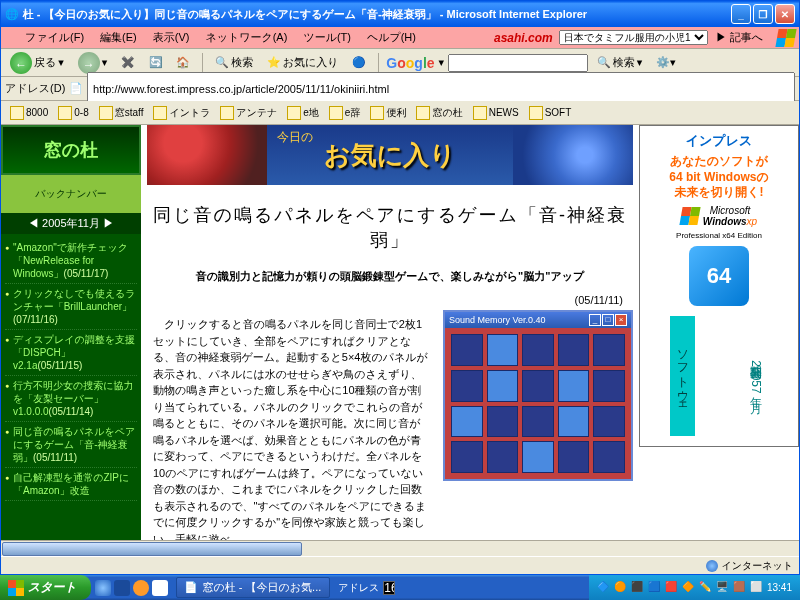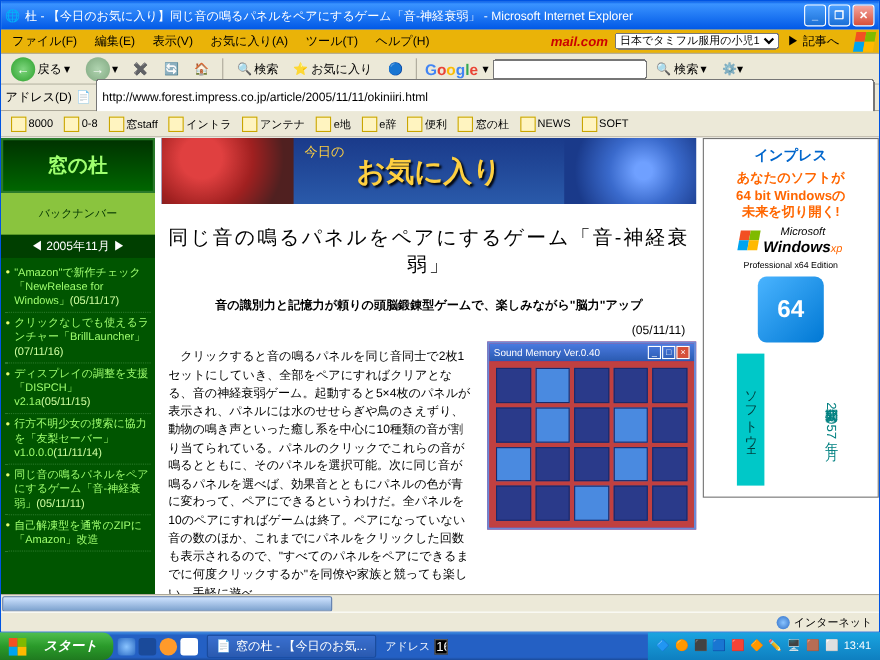--- a/index.html
+++ b/index.html
@@ -5,27 +5,27 @@
 * { margin: 0; padding: 0; box-sizing: border-box; font-family: "MS PGothic", "Meiryo", sans-serif; }
 body { width: 800px; height: 600px; overflow: hidden; background: #3a6ea5; position: relative; }
 
 
 .desktop-icon { position: absolute; width: 60px; text-align: center; color: white; font-size: 10px; text-shadow: 1px 1px 1px #000; }
 .desktop-icon .ico { width: 32px; height: 32px; margin: 0 auto 2px; display: flex; align-items: center; justify-content: center; font-size: 24px; }
 
 
 .ie-window { position: absolute; left: 0; top: 0; width: 800px; height: 575px; background: #ece9d8; border: 1px solid #0054e3; display: flex; flex-direction: column; }
 .titlebar { height: 26px; background: linear-gradient(to bottom, #0058e6 0%, #3a93ff 10%, #0058e6 100%); color: white; display: flex; align-items: center; padding: 0 4px; font-size: 11px; }
-.titlebar .title-text { flex: 1; overflow: hidden; white-space: nowrap; text-overflow: ellipsis; padding-left: 4px; }
+.titlebar .title-text { flex: 1; overflow: hidden; white-space: nowrap; text-overflow: ellipsis; padding-left: 4px; font-weight: bold; }
 .titlebar .win-btn { width: 20px; height: 20px; margin-left: 2px; border: 1px solid #fff; border-radius: 3px; display: flex; align-items: center; justify-content: center; font-size: 10px; font-weight: bold; }
 .win-btn.min { background: linear-gradient(#4a9fff,#1a6fd6); }
 .win-btn.max { background: linear-gradient(#4a9fff,#1a6fd6); }
 .win-btn.close { background: linear-gradient(#f5a6a0,#d64f38); }
 
-.menubar { height: 22px; background: #eab308; display: flex; align-items: center; font-size: 11px; padding-left: 2px; border-bottom: 1px solid #aca899; }
+.menubar { height: 22px; background: #fca5a5; display: flex; align-items: center; font-size: 11px; padding-left: 16px; border-bottom: 1px solid #aca899; }
 .menubar .menu-item { padding: 3px 8px; cursor: default; }
 .menubar .spacer { flex: 1; }
 .asahi { font-weight: bold; color: #c00; font-style: italic; font-size: 12px; margin-right: 6px; }
 .menubar select { font-size: 10px; }
 
 .toolbar { height: 28px; background: #ece9d8; display: flex; align-items: center; padding: 0 4px; border-bottom: 1px solid #aca899; font-size: 11px; gap: 4px; }
 .tbtn { padding: 2px 4px; display: flex; align-items: center; gap: 2px; border: 1px solid transparent; border-radius: 3px; }
 .nav-ico { width: 22px; height: 22px; border-radius: 50%; display: inline-flex; align-items: center; justify-content: center; color: white; font-size: 12px; }
 .back { background: radial-gradient(#7fd67f,#2a9f2a); }
 .fwd { background: radial-gradient(#b0d4b0,#7fa77f); }
@@ -94,21 +94,21 @@
 .hscroll { height: 16px; background: #ece9d8; border-top: 1px solid #aca899; display: flex; }
 .hscroll .thumb { width: 300px; height: 14px; background: linear-gradient(#cfe3ff,#7da2ce); border: 1px solid #5a7aae; border-radius: 2px; margin: 1px 0 0 1px; }
 
 
 .statusbar { height: 18px; background: #ece9d8; border-top: 1px solid #fff; display: flex; align-items: center; font-size: 10px; padding: 0 6px; }
 .statusbar .spacer { flex: 1; }
 .globe-ico { width: 12px; height: 12px; border-radius: 50%; background: radial-gradient(#8ac4ff,#2a6ac4); display: inline-block; margin-right: 4px; }
 
 
 .taskbar { position: absolute; bottom: 0; left: 0; width: 800px; height: 25px; background: linear-gradient(to bottom,#3a8ae0 0%,#2460c4 10%,#2460c4 90%,#1a4a9a 100%); display: flex; align-items: center; font-size: 11px; }
-.start-btn { height: 25px; padding: 0 14px 0 8px; background: linear-gradient(to bottom,#4fbf4f 0%,#2a9a2a 50%,#1f7a1f 100%); color: white; font-weight: bold; font-style: italic; display: flex; align-items: center; gap: 16px; border-radius: 0 10px 10px 0; font-size: 12px; }
+.start-btn { height: 25px; padding: 0 14px 0 8px; background: linear-gradient(to bottom,#4fbf4f 0%,#2a9a2a 50%,#1f7a1f 100%); color: white; font-weight: bold; font-style: italic; display: flex; align-items: center; gap: 4px; border-radius: 0 10px 10px 0; font-size: 12px; }
 .start-btn .flag { width: 16px; height: 16px; display: grid; grid-template: 1fr 1fr / 1fr 1fr; }
 .start-btn .flag span:nth-child(1){background:#f25022}.start-btn .flag span:nth-child(2){background:#7fba00}.start-btn .flag span:nth-child(3){background:#00a4ef}.start-btn .flag span:nth-child(4){background:#ffb900}
 .ql { display: flex; padding: 0 4px; gap: 3px; }
 .ql .qico { width: 16px; height: 16px; background: #4a8ae0; border-radius: 3px; }
 .task-btn { height: 21px; padding: 0 8px; background: linear-gradient(#3a70d0,#2a5ab0); color: white; border: 1px solid #1a4a9a; border-radius: 2px; display: flex; align-items: center; gap: 4px; margin-left: 4px; max-width: 170px; overflow: hidden; white-space: nowrap; }
 .tray { margin-left: auto; height: 25px; background: linear-gradient(#1aa4e0,#0e7fc0); display: flex; align-items: center; padding: 0 8px; gap: 3px; color: white; font-size: 10px; }
 .tray .tico { width: 14px; height: 14px; }
 .addr-tb { color: white; margin-left: 8px; font-size: 10px; display: flex; align-items: center; gap: 4px; }
 .addr-tb input { width: 12px; height: 14px; font-size: 12px; background: #000; color: #fff; border: 1px solid #666; text-align: center; }
 </style>
@@ -129,25 +129,25 @@
     <span class="title-text">杜 - 【今日のお気に入り】同じ音の鳴るパネルをペアにするゲーム「音-神経衰弱」 - Microsoft Internet Explorer</span>
     <span class="win-btn min">_</span>
     <span class="win-btn max">❐</span>
     <span class="win-btn close">✕</span>
   </div>
 
   <div class="menubar">
     <span class="menu-item">ファイル(F)</span>
     <span class="menu-item">編集(E)</span>
     <span class="menu-item">表示(V)</span>
-    <span class="menu-item">お気に入り(A)</span>
+    <span class="menu-item">ネットワーク(A)</span>
     <span class="menu-item">ツール(T)</span>
     <span class="menu-item">ヘルプ(H)</span>
     <span class="spacer"></span>
-    <span class="asahi">mail.com</span>
+    <span class="asahi">asahi.com</span>
     <select><option>日本でタミフル服用の小児1</option></select>
     <span class="menu-item">▶ <span>記事へ</span></span>
     <span style="width:22px;height:18px;margin-left:6px">
         <span class="win-flag" style="width:18px;height:18px;display:grid;grid-template:1fr 1fr/1fr 1fr">
           <span style="background:#f25022"></span>
           <span style="background:#7fba00"></span>
           <span style="background:#00a4ef"></span>
           <span style="background:#ffb900"></span>
         </span>
       </span>
@@ -226,21 +226,21 @@
   <div class="content">
     <div class="content-scroll">
     <div class="left-side">
       <div class="mado-logo">窓の杜</div>
       <div class="backnumber">バックナンバー</div>
       <div class="month-hdr">◀ <span>2005年11月</span> ▶</div>
       <div class="article-list">
         <div class="art"><a>"Amazon"で新作チェック「NewRelease for Windows」</a><span class="date">(05/11/17)</span></div>
         <div class="art"><a>クリックなしでも使えるランチャー「BrillLauncher」</a><span class="date">(07/11/16)</span></div>
         <div class="art"><a>ディスプレイの調整を支援「DISPCH」v2.1a</a><span class="date">(05/11/15)</span></div>
-        <div class="art"><a>行方不明少女の捜索に協力を「友梨セーバー」v1.0.0.0</a><span class="date">(11/11/14)</span></div>
+        <div class="art"><a>行方不明少女の捜索に協力を「友梨セーバー」v1.0.0.0</a><span class="date">(05/11/14)</span></div>
         <div class="art"><a>同じ音の鳴るパネルをペアにするゲーム「音-神経衰弱」</a><span class="date">(05/11/11)</span></div>
         <div class="art"><a>自己解凍型を通常のZIPに「Amazon」改造</a></div>
       </div>
     </div>
 
     <div class="main-article">
       <div class="banner">
         <div class="left-deco"></div>
         <div class="banner-sub">今日の</div>
         <div class="banner-text">お気に入り</div>
@@ -288,21 +288,21 @@
       <div class="impress-ad">
         <div class="impress-hdr">インプレス</div>
         <div class="ad-line"><span>あなたのソフトが</span><br><span>64 bit Windowsの</span><br><span>未来を切り開く!</span></div>
         <div class="winxp-logo">
               <span class="win-flag">
                 <span></span>
                 <span></span>
                 <span></span>
                 <span></span>
               </span>
-              <span style="font-style:italic;font-size:10px"><i>Microsoft</i><br><b style="font-size:14px">Windows</b><span style="color:#ff6600">xp</span></span>
+              <span style="font-style:italic;font-size:10px"><i>Microsoft</i><br><b style="font-size:10px">Windows</b><span style="color:#ff6600">xp</span></span>
             </div>
         <div style="font-size:8px">Professional x64 Edition</div>
         <div class="x64-badge">64</div>
         <div style="display:flex;justify-content:center">
               <div class="cyan-ad">
                 <span>ソフトウェ</span>
               </div>
               <div class="cyan-ad" style="background:#fff;color:#008080">
                 <span>公募期間 2005年7月</span>
               </div>

